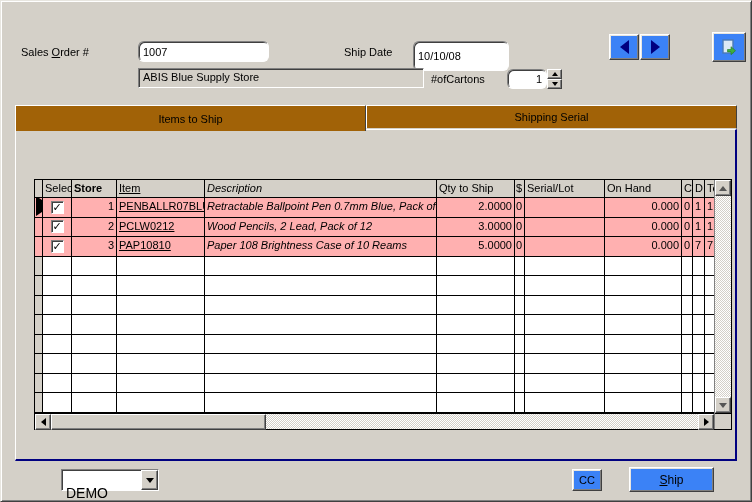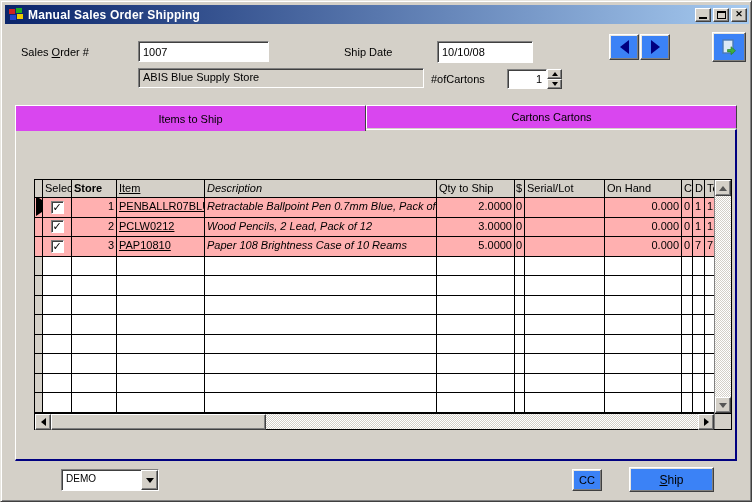--- a/index.html
+++ b/index.html
@@ -12,30 +12,30 @@
   .title-text{color:#fff;font-weight:bold;font-size:12px;margin-left:4px;flex:1;white-space:nowrap;letter-spacing:0.2px;}
   .tb-btn{width:16px;height:14px;background:#d4d0c8;border:1px solid;border-color:#fff #404040 #404040 #fff;
     box-shadow:inset -1px -1px 0 #808080;display:flex;align-items:center;justify-content:center;
     font-size:9px;font-weight:bold;color:#000;margin-left:2px;padding:0;line-height:1;}
   .glyph-min{width:8px;height:2px;background:#000;margin-top:7px;}
   .glyph-max{width:9px;height:8px;border:1px solid #000;border-top-width:2px;}
   .label{position:absolute;font-size:11px;color:#000;white-space:nowrap;}
   .u{text-decoration:underline;}
   .field{position:absolute;background:#fff;border:1px solid;border-color:#808080 #fff #fff #808080;
     box-shadow:inset 1px 1px 0 #404040;font-size:11px;padding:2px 4px;font-family:"Liberation Sans","DejaVu Sans",sans-serif;color:#000;}
-  input.field{outline:none;}
+  input.field{outline:none;border-radius:6px;}
   .readonly-field{background:#d4d0c8;}
   .btn{position:absolute;background:#3b82f6;border:1px solid;border-color:#fff #404040 #404040 #fff;
     box-shadow:inset -1px -1px 0 #808080, inset 1px 1px 0 #e8e6e0;font-size:11px;color:#000;
     display:flex;align-items:center;justify-content:center;padding:0;font-family:"Liberation Sans","DejaVu Sans",sans-serif;}
   .tri{width:0;height:0;display:inline-block;}
   .tri-left-navy{border-top:7px solid transparent;border-bottom:7px solid transparent;border-right:9px solid #000080;}
   .tri-right-navy{border-top:7px solid transparent;border-bottom:7px solid transparent;border-left:9px solid #000080;}
   
-  .tab{position:absolute;height:24px;background:#d946ef;border:1px solid;border-color:#fff #404040 #d4d0c8 #fff;
+  .tab{position:absolute;height:24px;background:#a16207;border:1px solid;border-color:#fff #404040 #d4d0c8 #fff;
     display:flex;align-items:center;justify-content:center;font-size:11px;}
   .tab.active{height:26px;z-index:3;border-bottom:none;}
   .panel{position:absolute;left:14px;top:128px;width:722px;height:332px;background:#d4d0c8;
     border-left:1px solid #fff;border-top:1px solid #fff;border-right:2px solid #000080;border-bottom:2px solid #000080;z-index:1;}
   
   .grid{position:absolute;left:33px;top:178px;width:698px;height:251px;border:1px solid #000;background:#fff;display:flex;z-index:2;}
   .grid-left{width:679px;display:flex;flex-direction:column;}
   .grid-right{width:17px;display:flex;flex-direction:column;border-left:1px solid #808080;}
   .grid-head{display:flex;height:18px;background:#d4d0c8;border-bottom:1px solid #000;flex:none;}
   .hcell{font-size:11px;padding:2px 2px 0 2px;border-right:1px solid #000;overflow:hidden;white-space:nowrap;background:#d4d0c8;}
@@ -75,55 +75,35 @@
   .tri-r{border-top:4px solid transparent;border-bottom:4px solid transparent;border-left:5px solid #000;}
   .swatch{position:absolute;width:48px;height:26px;border:1px solid #000;}
   .spin-wrap{position:absolute;display:flex;}
   .spin-field{width:40px;height:20px;text-align:right;}
   .spin-btns{display:flex;flex-direction:column;width:15px;height:20px;}
   .spin-btn{flex:1;background:#d4d0c8;border:1px solid;border-color:#fff #404040 #404040 #fff;box-shadow:inset -1px -1px 0 #808080;
     display:flex;align-items:center;justify-content:center;padding:0;}
   .spin-tri-up{border-left:3px solid transparent;border-right:3px solid transparent;border-bottom:4px solid #000;}
   .spin-tri-down{border-left:3px solid transparent;border-right:3px solid transparent;border-top:4px solid #000;}
   .combo{position:absolute;display:flex;background:#fff;border:1px solid;border-color:#808080 #fff #fff #808080;box-shadow:inset 1px 1px 0 #404040;}
-  .combo-text{flex:1;font-size:10px;padding:3px 4px;}
+  .combo-text{flex:1;font-size:14px;padding:15px 4px;}
   .combo-btn{width:17px;background:#d4d0c8;border:1px solid;border-color:#fff #404040 #404040 #fff;
     box-shadow:inset -1px -1px 0 #808080;display:flex;align-items:center;justify-content:center;}
 </style>
 </head>
 <body>
 
 <div class="window">
 
-  <div class="titlebar">
-    <span style="width:16px;height:16px;display:inline-block;">
-      <svg width="16" height="16" viewBox="0 0 16 16">
-        <rect x="1" y="2" width="6" height="5" fill="#cc2222"></rect>
-        <rect x="8" y="1" width="6" height="5" fill="#22aa22"></rect>
-        <rect x="2" y="8" width="6" height="5" fill="#2244cc"></rect>
-        <rect x="9" y="7" width="6" height="5" fill="#eecc00"></rect>
-      </svg>
-    </span>
-    <span class="title-text">Manual Sales Order Shipping</span>
-    <button class="tb-btn">
-        <span class="glyph-min"></span>
-      </button>
-    <button class="tb-btn">
-        <span class="glyph-max"></span>
-      </button>
-    <button class="tb-btn">
-        <span>✕</span>
-      </button>
-  </div>
 
   <span class="label" style="left:20px;top:45px;"><span>Sales </span><span class="u">O</span><span>rder #</span></span>
   <input class="field" style="left: 137px; top: 40px; width: 131px; height: 21px;" value="1007">
 
   <span class="label" style="left:343px;top:45px;">Ship Date</span>
-  <input class="field" style="left: 436px; top: 40px; width: 96px; height: 22px;" value="10/10/08">
+  <input class="field" style="left: 412px; top: 40px; width: 96px; height: 30px;" value="10/10/08">
 
   <div class="field readonly-field" style="left:137px;top:67px;width:286px;height:20px;">ABIS Blue Supply Store</div>
 
   <span class="label" style="left:430px;top:72px;">#ofCartons</span>
   <div class="spin-wrap" style="left:506px;top:68px;">
     <input class="field spin-field" style="position: static;" value="1">
     <span class="spin-btns">
       <button class="spin-btn">
           <span class="tri spin-tri-up"></span>
         </button>
@@ -146,21 +126,21 @@
         <rect x="3" y="2" width="10" height="13" fill="#dce9f5" stroke="#4a7ab5" stroke-width="1.4"></rect>
         <path d="M7.5 11.5 h3.5 v-2.8 l4.5 4 -4.5 4 v-2.8 h-3.5 z" fill="#3fae3f" stroke="#1f7a1f" stroke-width="0.6"></path>
       </svg>
     </span>
   </button>
 
   <div class="tab active" style="left:14px;top:104px;width:351px;">
       <span>Items to Ship</span>
     </div>
   <div class="tab" style="left:365px;top:104px;width:371px;">
-      <span>Cartons Cartons</span>
+      <span>Shipping Serial</span>
     </div>
 
   <div class="panel"></div>
 
   <button class="btn" style="left:40px;top:150px;width:28px;height:22px;font-weight:bold;">
       <span class="u">A</span>
     </button>
   <button class="btn" style="left:70px;top:150px;width:28px;height:22px;font-weight:bold;">
       <span class="u">N</span>
     </button>

